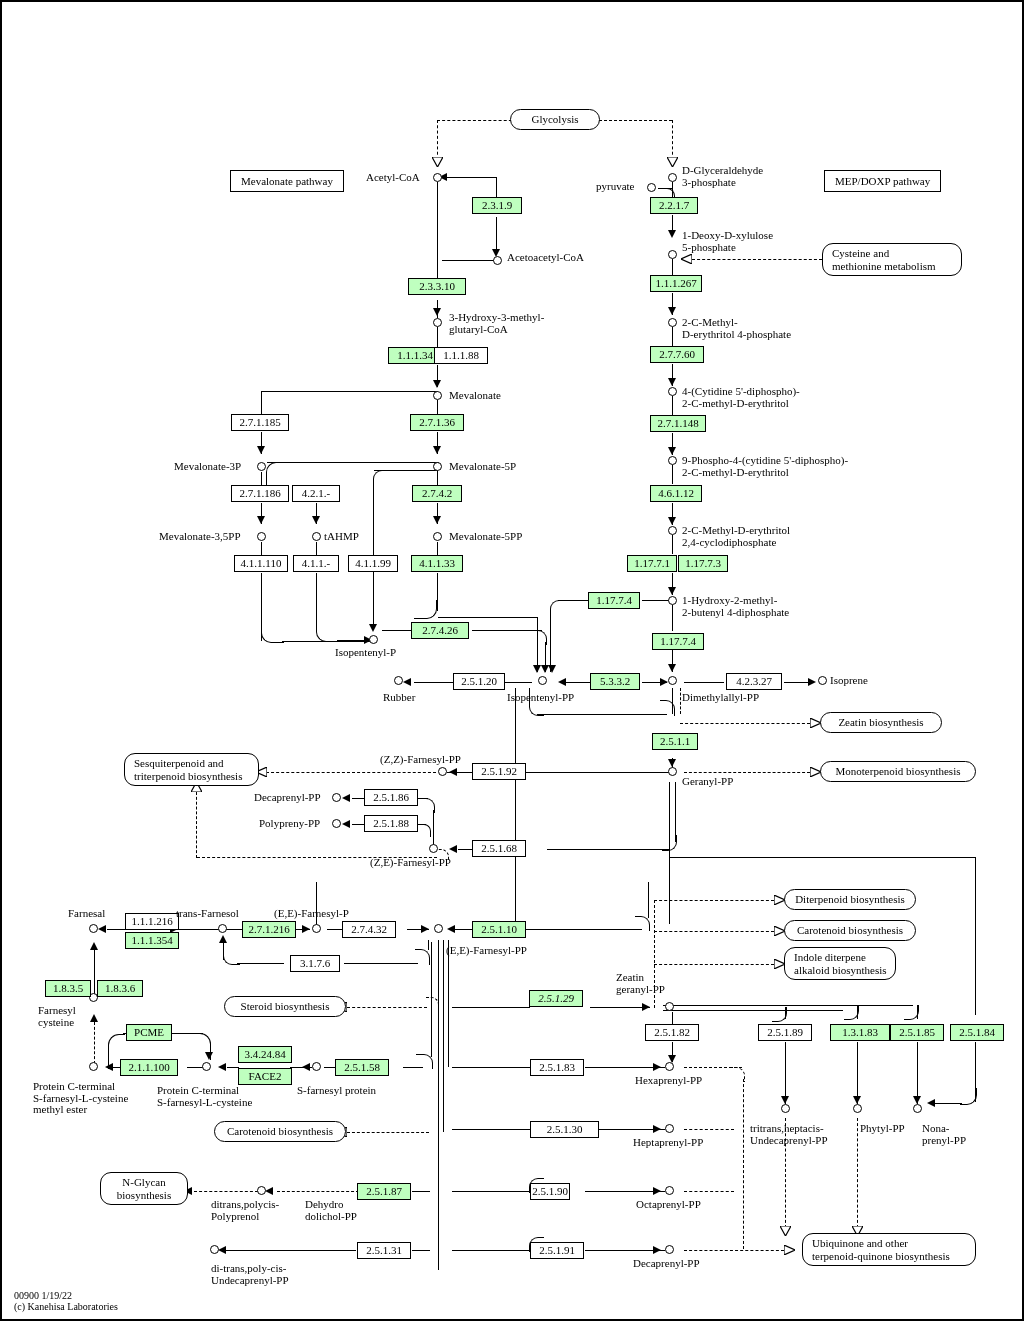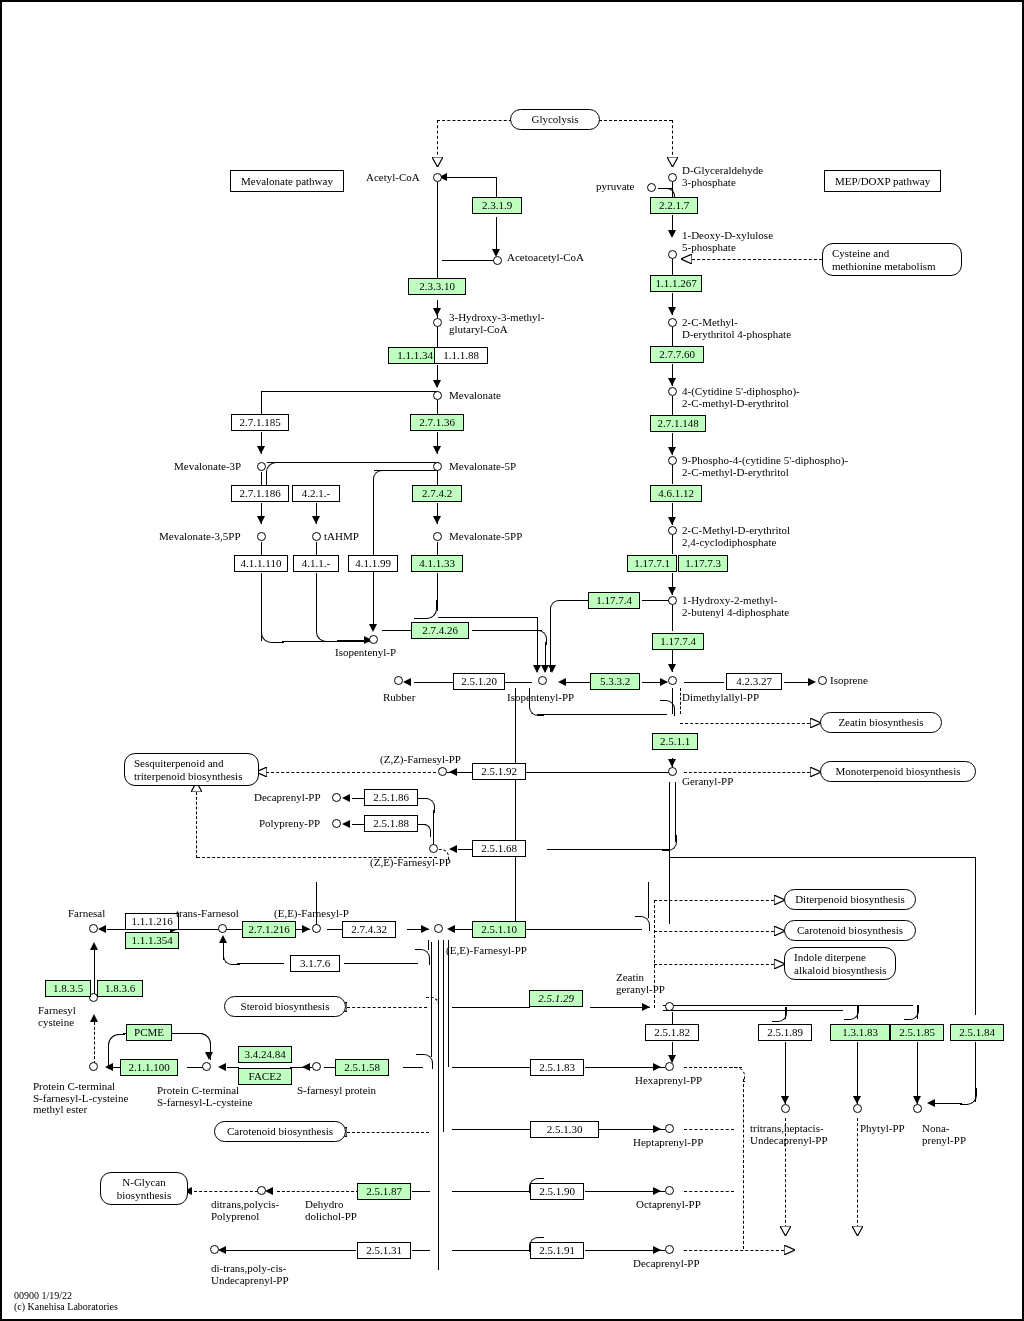--- a/index.html
+++ b/index.html
@@ -460,20 +460,22 @@
   <div class="rnd" style="left:122px;top:751px;width:135px;text-align:left;">Sesquiterpenoid and
 triterpenoid biosynthesis</div>
   <div class="rnd" style="left:782px;top:887px;width:132px;">Diterpenoid biosynthesis</div>
   <div class="rnd" style="left:782px;top:918px;width:132px;">Carotenoid biosynthesis</div>
   <div class="rnd" style="left:782px;top:945px;width:112px;text-align:left;">Indole diterpene
 alkaloid biosynthesis</div>
   <div class="rnd" style="left:222px;top:994px;width:122px;">Steroid biosynthesis</div>
   <div class="rnd" style="left:212px;top:1119px;width:132px;">Carotenoid biosynthesis</div>
   <div class="rnd" style="left:98px;top:1170px;width:88px;">N-Glycan
 biosynthesis</div>
+  <div class="rnd" style="left:800px;top:1231px;width:174px;text-align:left;">Ubiquinone and other
+terpenoid-quinone biosynthesis</div>
 
   <div class="lbl-box" style="left:228px;top:168px;">Mevalonate pathway</div>
   <div class="lbl-box" style="left:822px;top:168px;">MEP/DOXP pathway</div>
 
   <div class="enz g" style="left:470px;top:195px;width:50px;">2.3.1.9</div>
   <div class="enz g" style="left:406px;top:276px;width:58px;">2.3.3.10</div>
   <div class="enz g" style="left:386px;top:345px;width:54px;">1.1.1.34</div>
   <div class="enz" style="left:432px;top:345px;width:54px;">1.1.1.88</div>
   <div class="enz" style="left:229px;top:412px;width:58px;">2.7.1.185</div>
   <div class="enz g" style="left:408px;top:412px;width:54px;">2.7.1.36</div>
@@ -516,21 +518,21 @@
   <div class="enz g" style="left:236px;top:1066px;width:54px;">FACE2</div>
   <div class="enz g" style="left:333px;top:1057px;width:54px;">2.5.1.58</div>
   <div class="enz g" style="left:527px;top:988px;width:54px;font-style:italic;">2.5.1.29</div>
   <div class="enz" style="left:643px;top:1022px;width:54px;">2.5.1.82</div>
   <div class="enz" style="left:756px;top:1022px;width:54px;">2.5.1.89</div>
   <div class="enz g" style="left:828px;top:1022px;width:60px;">1.3.1.83</div>
   <div class="enz g" style="left:888px;top:1022px;width:54px;">2.5.1.85</div>
   <div class="enz g" style="left:948px;top:1022px;width:54px;">2.5.1.84</div>
   <div class="enz" style="left:528px;top:1057px;width:54px;">2.5.1.83</div>
   <div class="enz" style="left:528px;top:1119px;width:69px;">2.5.1.30</div>
-  <div class="enz" style="left:528px;top:1181px;width:54px;">2.5.1.90</div>
+  <div class="enz" style="left:528px;top:1181px;width:40px;">2.5.1.90</div>
   <div class="enz" style="left:528px;top:1240px;width:54px;">2.5.1.91</div>
   <div class="enz g" style="left:355px;top:1181px;width:54px;">2.5.1.87</div>
   <div class="enz" style="left:355px;top:1240px;width:54px;">2.5.1.31</div>
 
   <div class="t" style="left:364px;top:170px;">Acetyl-CoA</div>
   <div class="t" style="left:505px;top:250px;">Acetoacetyl-CoA</div>
   <div class="t" style="left:447px;top:310px;">3-Hydroxy-3-methyl-
 glutaryl-CoA</div>
   <div class="t" style="left:447px;top:388px;">Mevalonate</div>
   <div class="t" style="left:172px;top:459px;">Mevalonate-3P</div>

